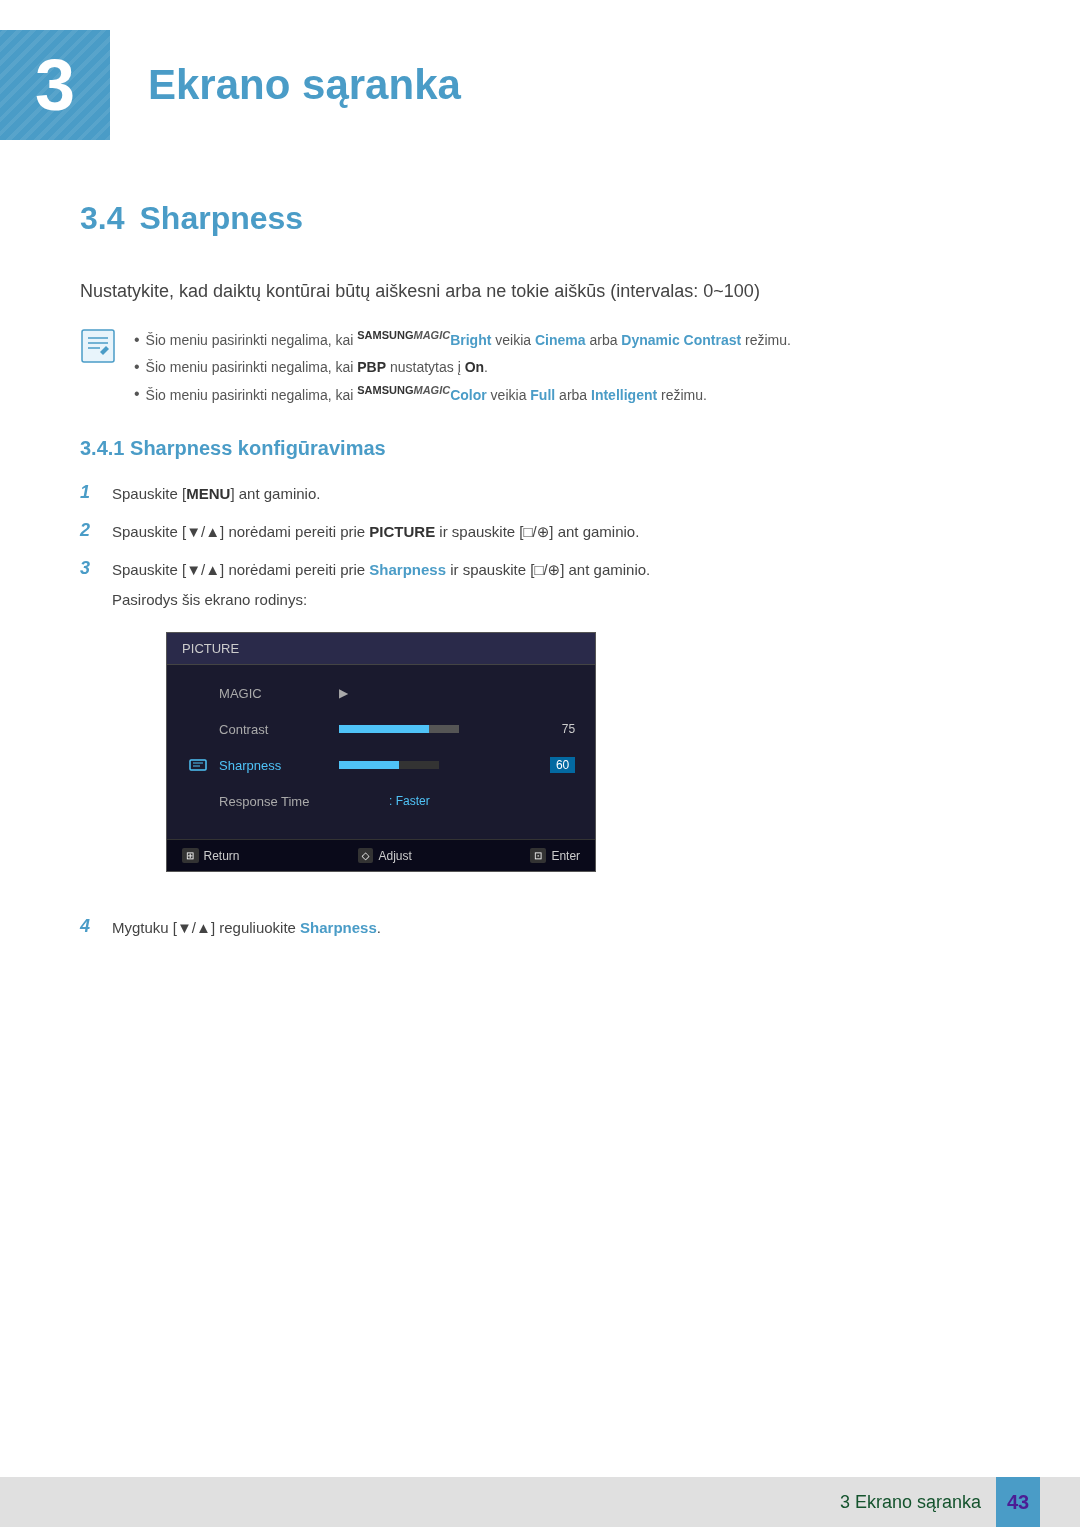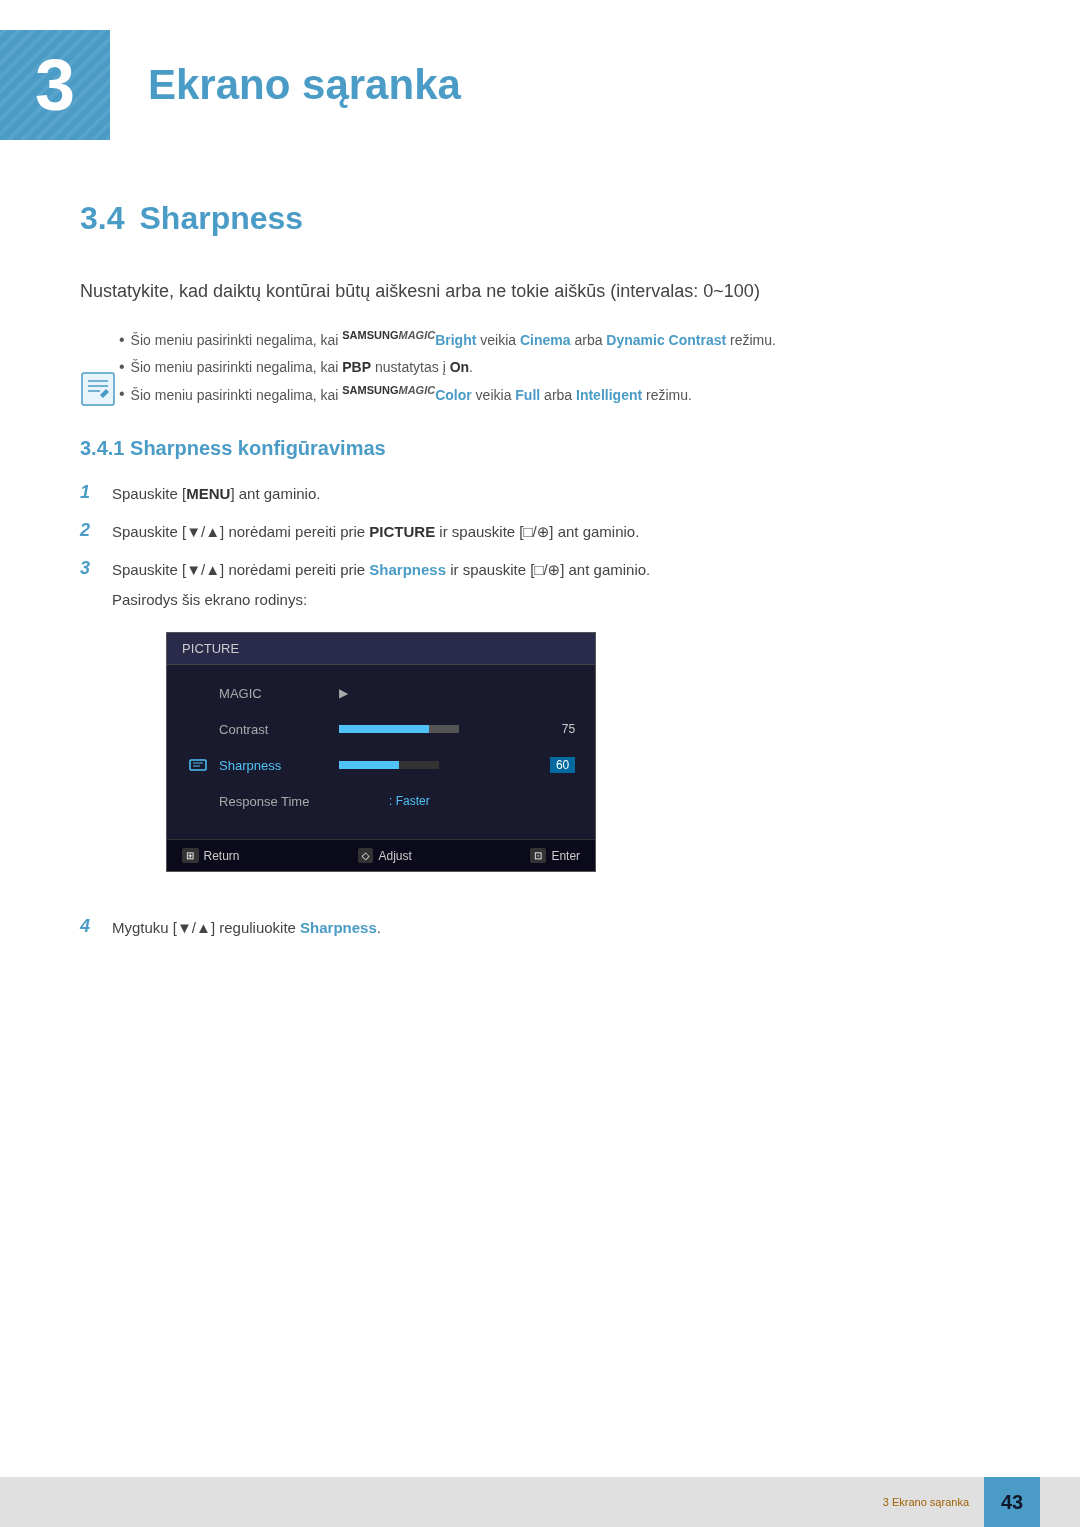--- a/index.html
+++ b/index.html
@@ -84,23 +84,23 @@
     .body-text {
       font-size: 18px;
       color: #444;
       line-height: 1.6;
       margin-bottom: 14px;
     }
 
     
     .note-block {
       display: flex;
-      align-items: flex-end;
+      align-items: flex-start;
       margin: 20px 0 30px 0;
-      gap: 3px;
+      gap: 18px;
     }
 
     .note-icon {
       width: 36px;
       height: 36px;
       flex-shrink: 0;
       margin-top: 2px;
     }
 
     .note-list {
@@ -310,30 +310,30 @@
       height: 50px;
       background: #e0e0e0;
       display: flex;
       align-items: center;
       justify-content: flex-end;
       padding: 0 40px;
       gap: 15px;
     }
 
     .footer-chapter-text {
-      font-size: 11px;
-      color: #a16207;
+      font-size: 18px;
+      color: #14532d;
     }
 
     .footer-page-number {
       background: #4a9cc7;
-      color: #0f172a;
+      color: #4c1d95;
       font-size: 20px;
       font-weight: bold;
-      width: 56px;
+      width: 44px;
       height: 50px;
       display: flex;
       align-items: center;
       justify-content: center;
     }
 
     
     .samsung-magic {
       font-size: 11px;
       vertical-align: super;

